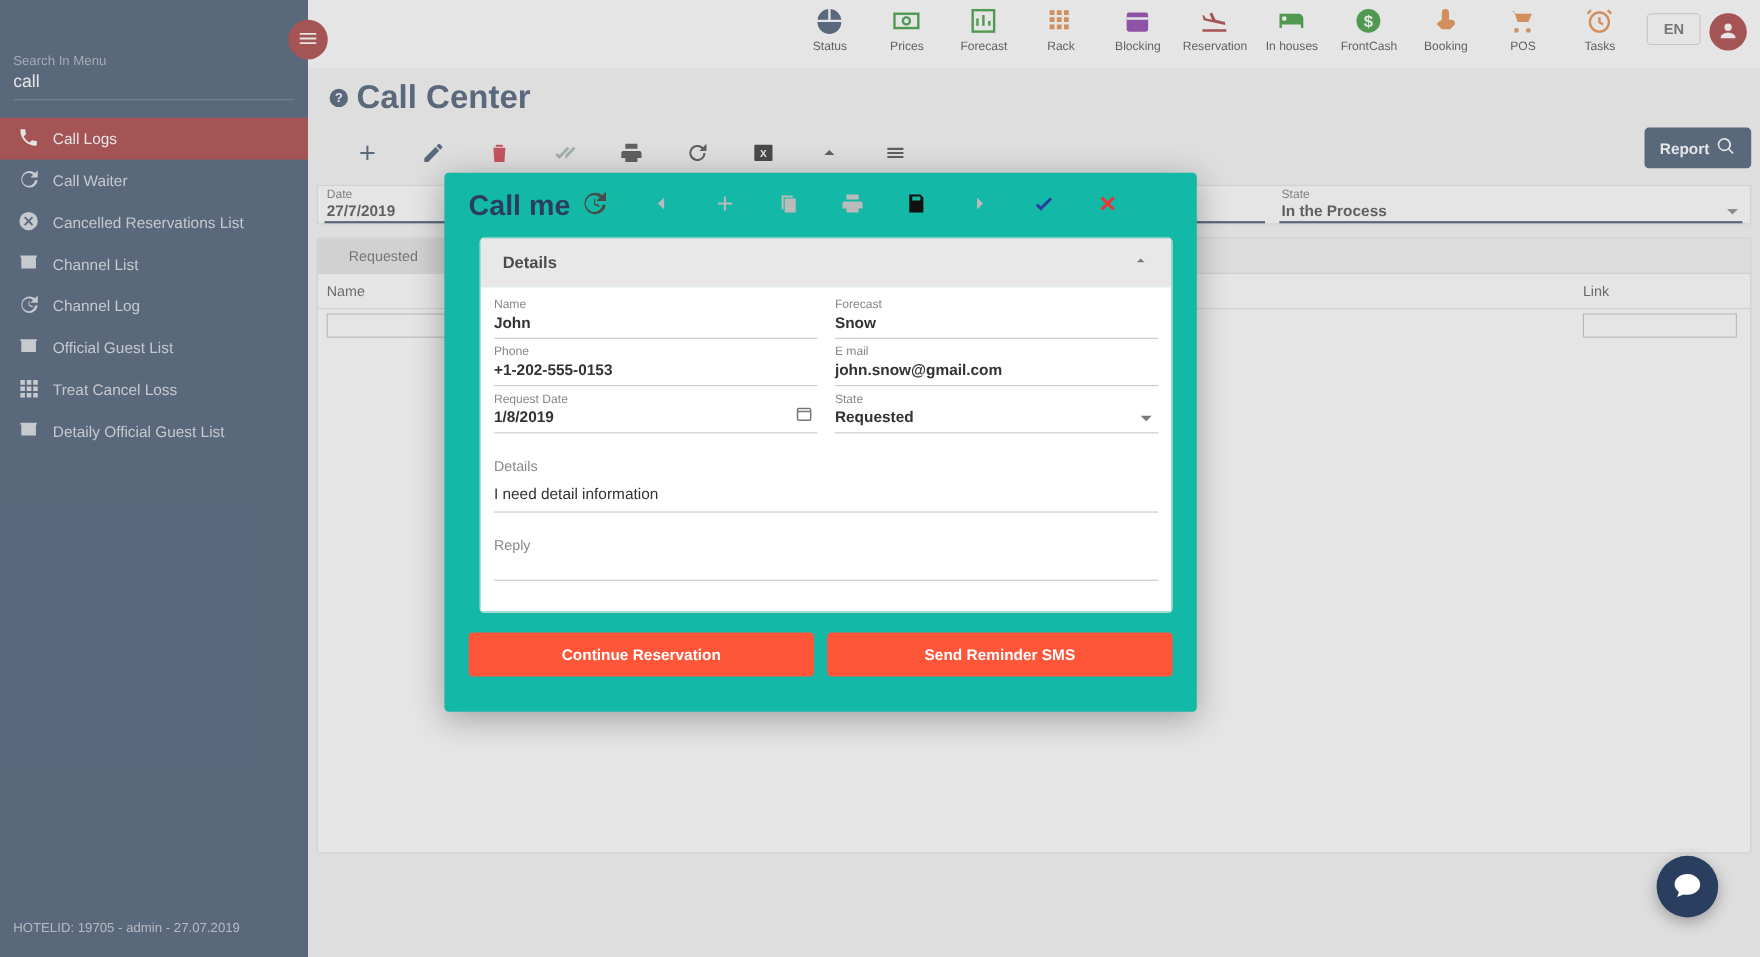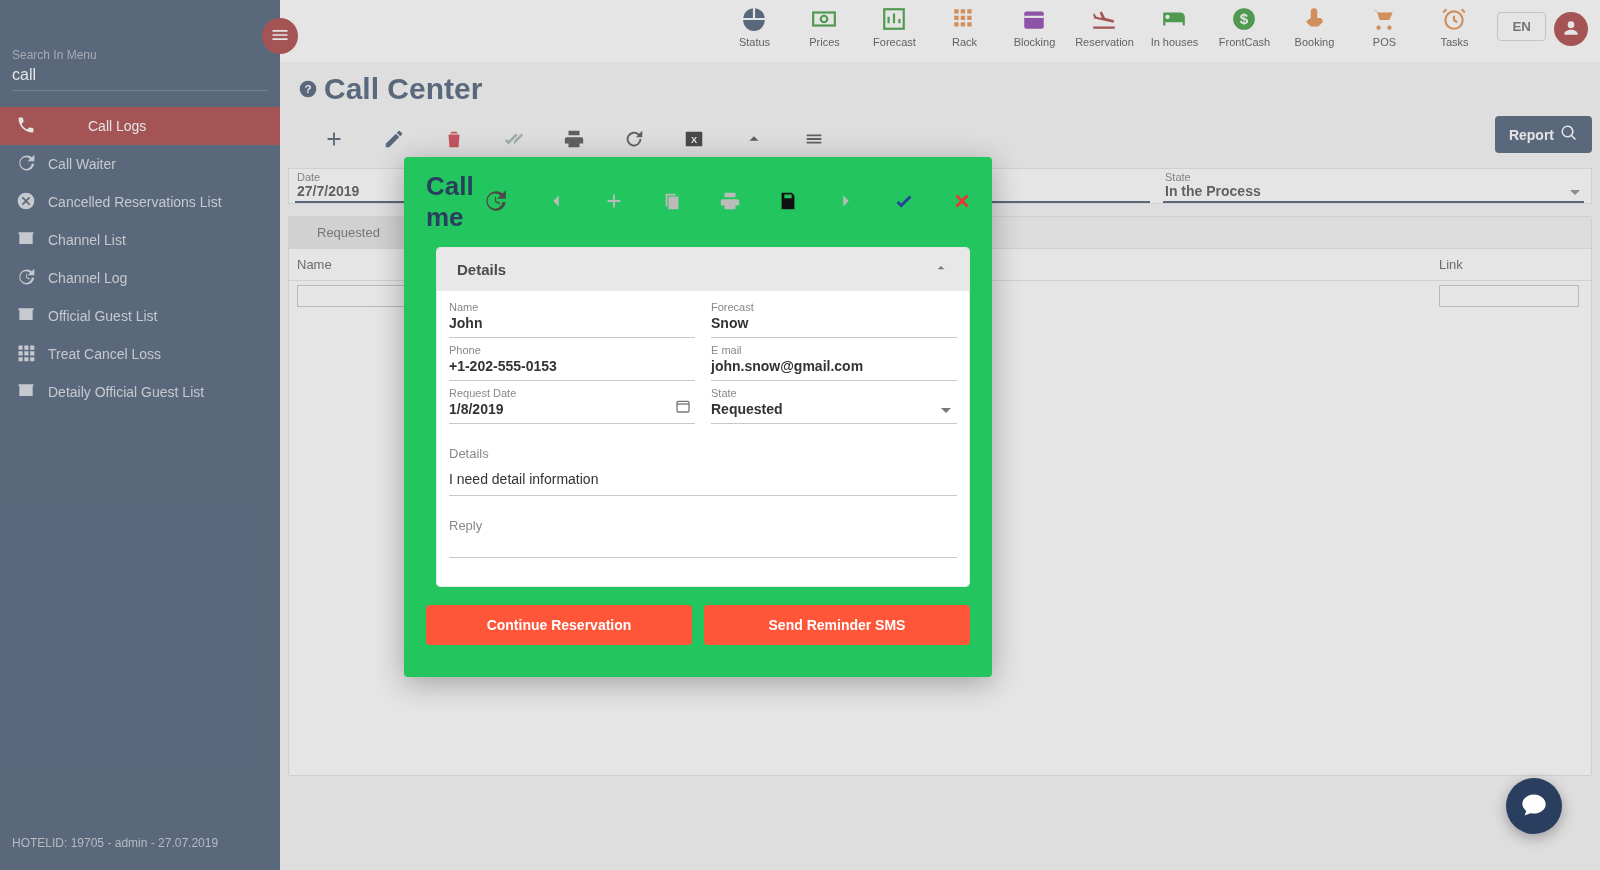--- a/index.html
+++ b/index.html
@@ -8,21 +8,21 @@
   
   .sidebar { position: absolute; left: 0; top: 0; width: 280px; height: 820px; background: #2a3f5f; color: #ccc; }
   .menu-toggle { position: absolute; top: 18px; left: 262px; width: 36px; height: 36px; border-radius: 50%; background: #9b2121; display: flex; align-items: center; justify-content: center; z-index: 5; }
   .menu-toggle svg { width: 20px; height: 20px; fill: #fff; }
   .search-area { padding: 48px 12px 4px 12px; }
   .search-label { font-size: 12px; color: #9fa7b5; display: block; }
   .search-input { width: 100%; background: transparent; border: none; border-bottom: 1px solid #55617a; color: #fff; font-size: 16px; padding: 4px 0 6px 0; outline: none; }
   .menu-list { margin-top: 12px; }
   .menu-item { display: flex; align-items: center; padding: 8px 16px; cursor: pointer; color: #d0d4dc; }
   .menu-item .micon { width: 22px; height: 22px; margin-right: 10px; flex-shrink: 0; }
-  .menu-item.active { background: #9b2121; color: #fff; gap: 40px; }
+  .menu-item.active { background: #9b2121; color: #fff; }
   .menu-item .micon svg { width: 20px; height: 20px; fill: currentColor; }
   .status-bar { position: absolute; bottom: 0; left: 0; width: 280px; height: 50px; background: #2a3f5f; color: #b8bec9; font-size: 12px; padding: 16px 12px; }
 
   
   .topbar { position: absolute; left: 280px; top: 0; right: 0; height: 62px; background: #fff; display: flex; justify-content: flex-end; align-items: flex-start; padding: 6px 12px 0 0; }
   .nav-item { width: 70px; text-align: center; font-size: 11px; color: #333; cursor: pointer; }
   .nav-item .nicon { width: 26px; height: 26px; margin: 0 auto 4px; }
   .nav-item .nicon svg { width: 26px; height: 26px; }
   .nav-item span { display: block; }
   .lang-btn { margin-left: 8px; border: 1px solid #ccc; border-radius: 4px; padding: 6px 14px; font-weight: bold; color: #555; background: #fff; cursor: pointer; margin-top: 6px; }
@@ -56,21 +56,21 @@
   .hcell { padding: 8px; font-size: 13px; color: #444; }
   .name-col { width: 820px; }
   .link-col { width: 160px; margin-left: auto; }
   .input-wrap { padding: 4px 8px 8px 8px; }
   .empty-input { width: 140px; height: 22px; border: 1px solid #bbb; background: #fff; display: inline-block; }
 
   
   .overlay { position: absolute; inset: 0; background: rgba(180,180,180,0.35); z-index: 10; }
 
   
-  .modal { position: absolute; top: 157px; left: 404px; width: 588px; background: #22c55e; border-radius: 4px; box-shadow: 0 6px 30px rgba(0,0,0,0.3); z-index: 20; padding-bottom: 32px; }
+  .modal { position: absolute; top: 157px; left: 404px; width: 684px; background: #14b8a6; border-radius: 4px; box-shadow: 0 6px 30px rgba(0,0,0,0.3); z-index: 20; padding-bottom: 32px; }
   .modal-head { display: flex; align-items: center; padding: 14px 22px 6px 22px; }
   .modal-title { font-size: 26px; font-weight: bold; color: #2a3f5f; margin-right: 8px; }
   .history-icon svg { width: 26px; height: 26px; fill: #4a4a4a; }
   .mh-actions { margin-left: 36px; display: flex; align-items: center; gap: 34px; }
   .mh-actions .ic { width: 24px; height: 24px; display: flex; align-items: center; justify-content: center; }
   .mh-actions .ic svg { width: 22px; height: 22px; }
   .modal-panel { margin: 8px 22px 0 32px; border: 1px solid #e4e4e4; border-radius: 4px; overflow: hidden; }
   .panel-head { background: #e8e8e8; padding: 12px 20px; font-weight: bold; font-size: 15px; color: #4b4b4b; display: flex; justify-content: space-between; align-items: center; }
   .panel-body { padding: 8px 12px 24px 12px; background: #fff; }
   .frow { display: flex; gap: 16px; }

